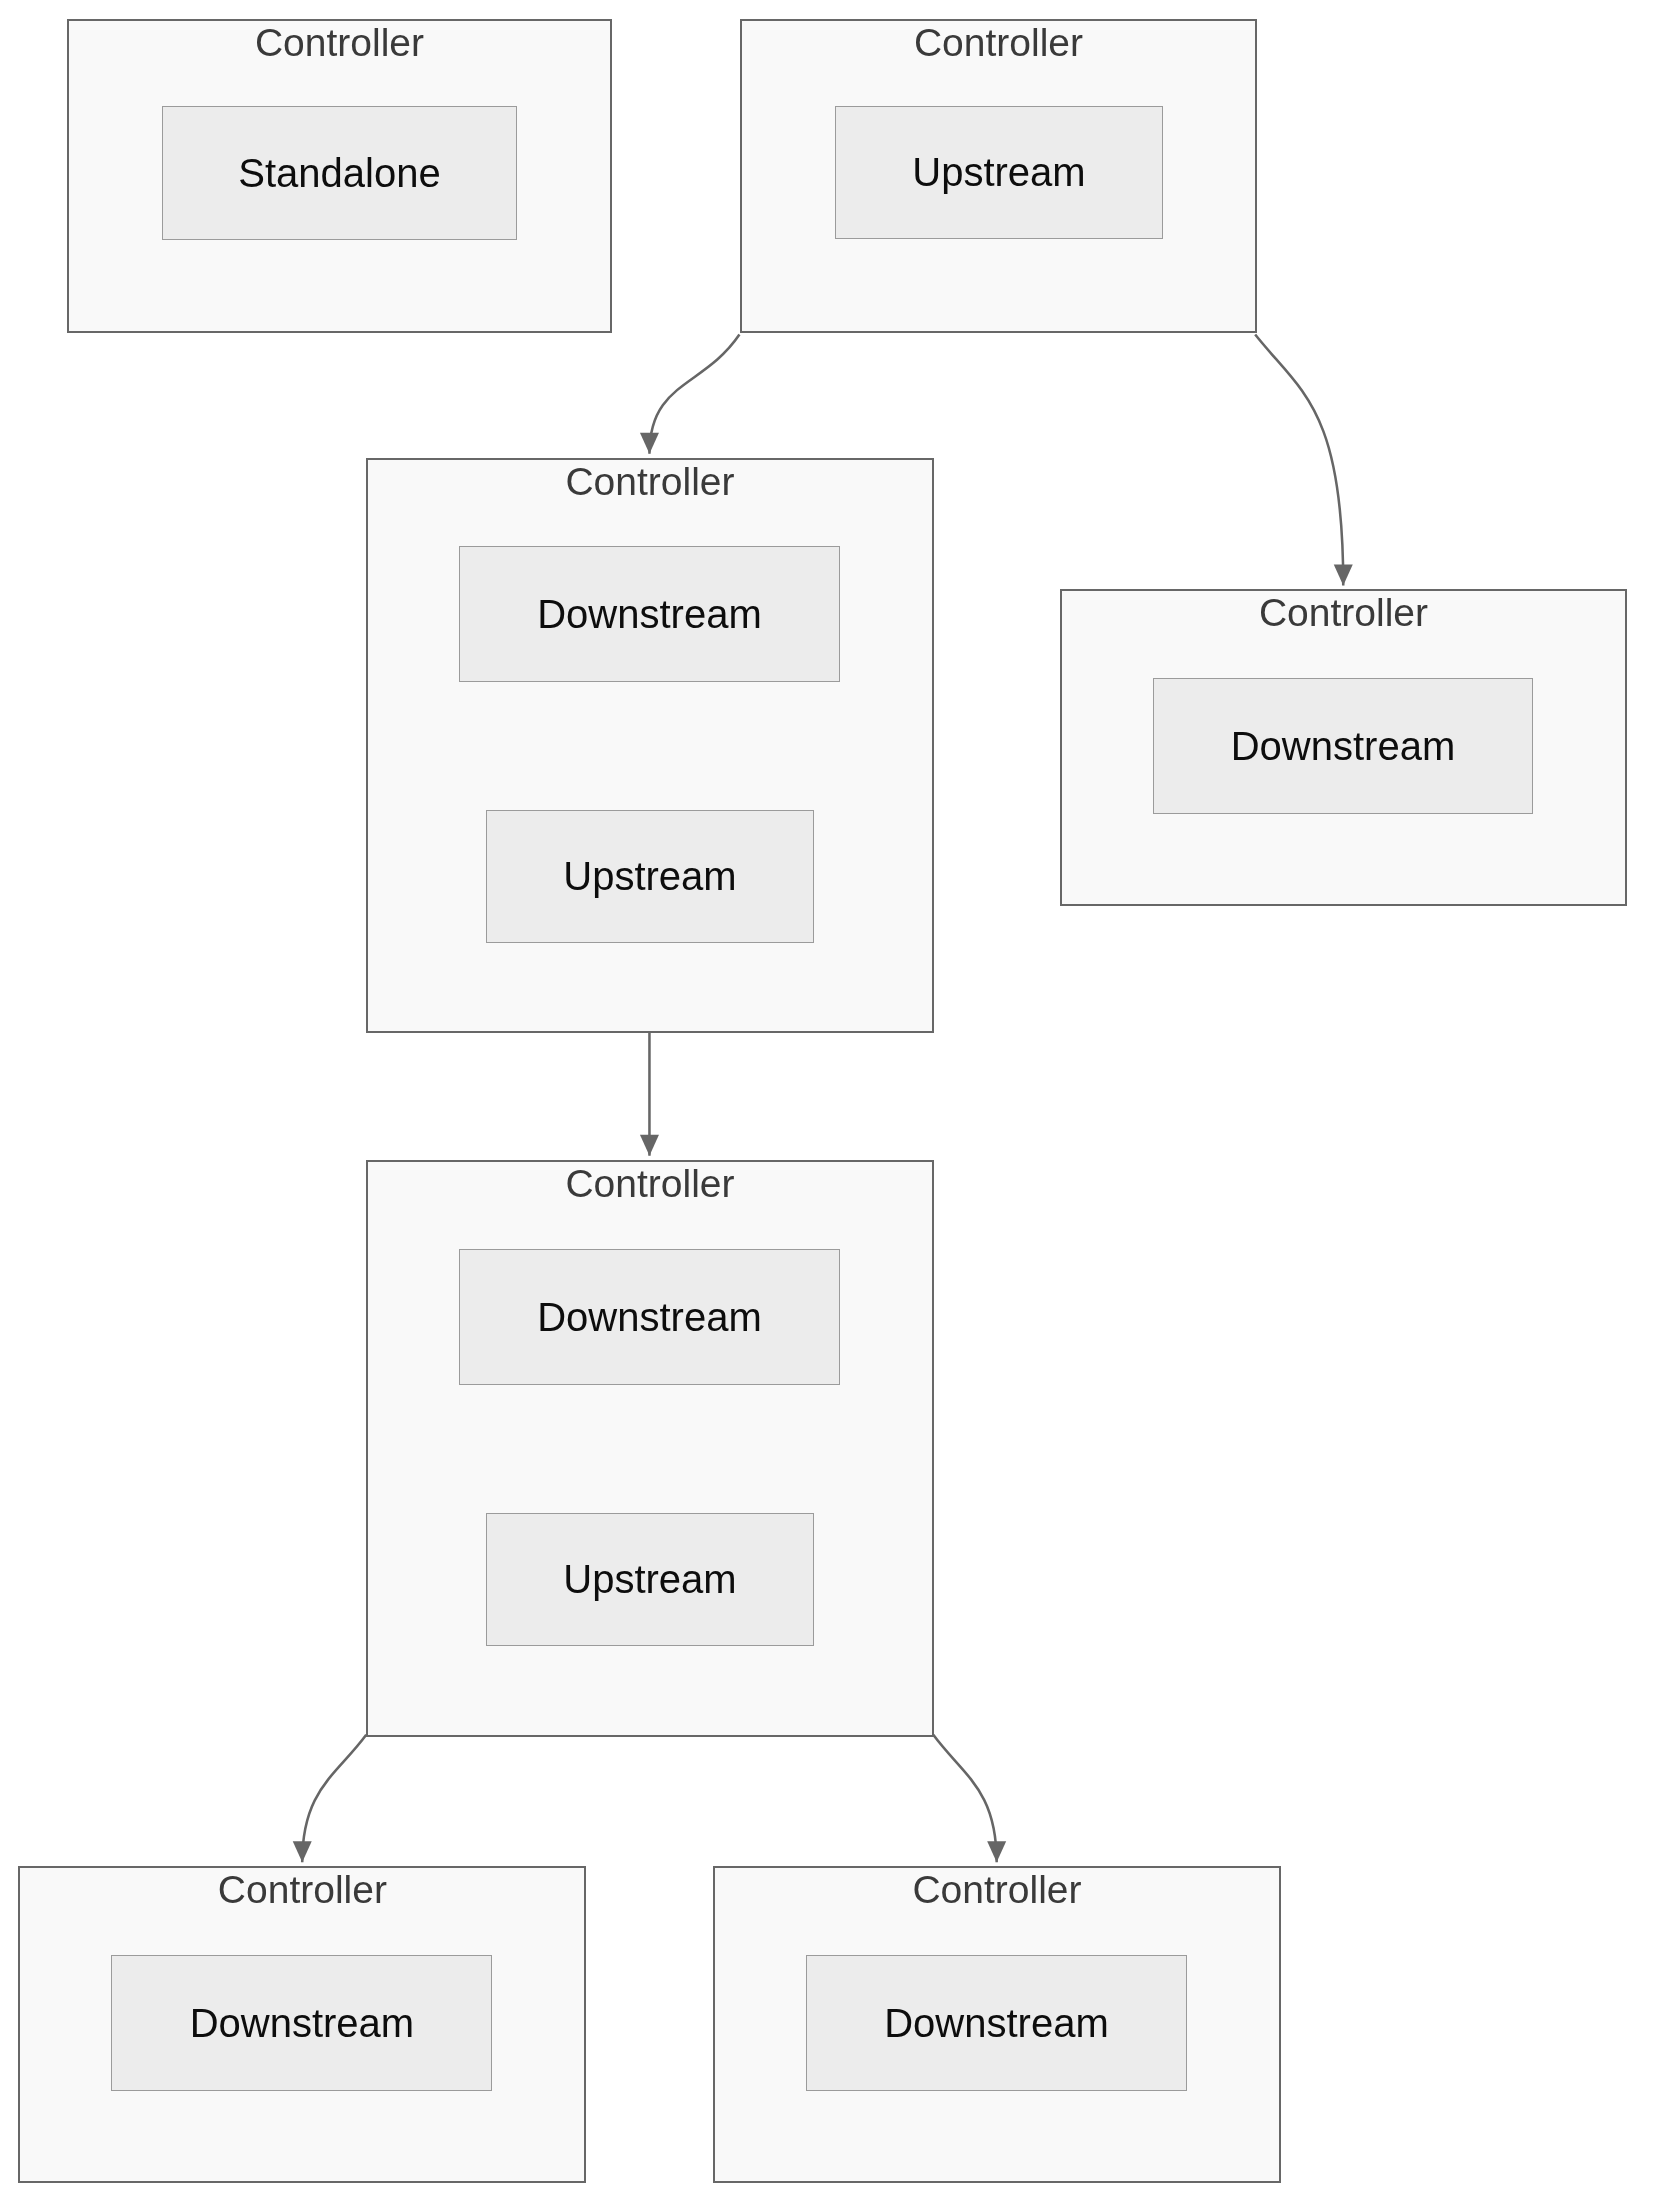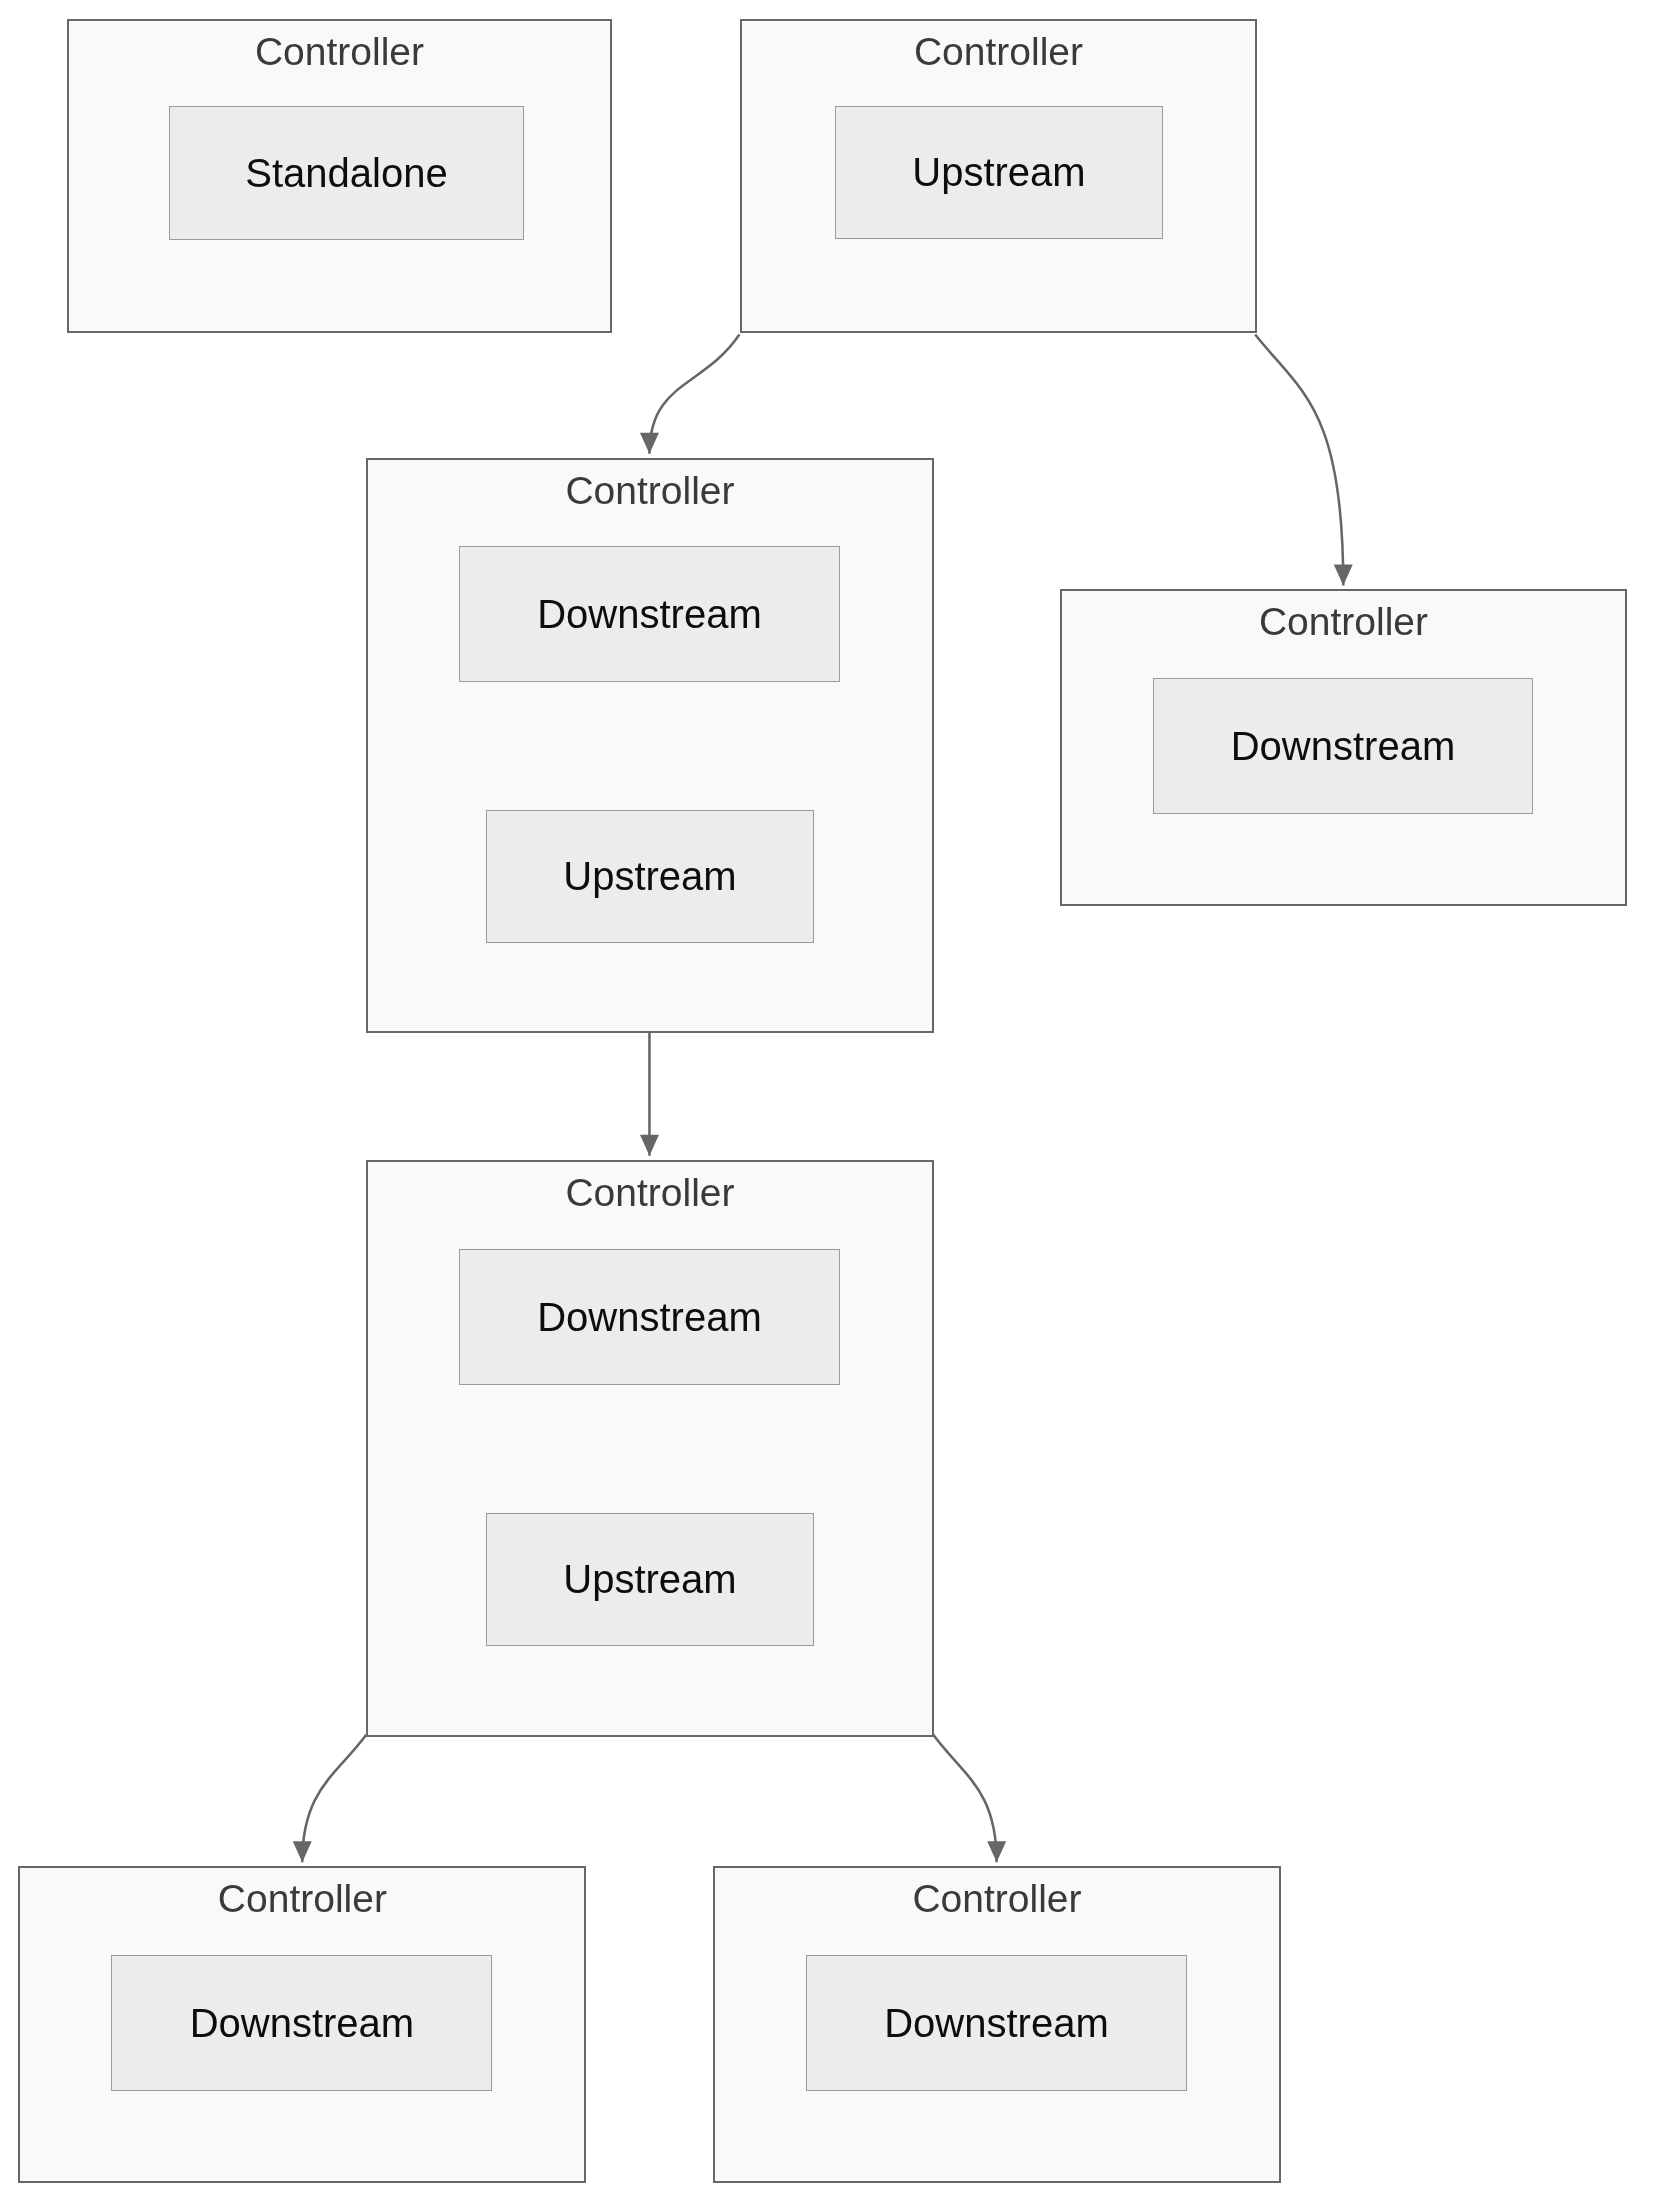--- a/index.html
+++ b/index.html
@@ -25,21 +25,20 @@
   }
   .node {
     position: absolute;
     box-sizing: border-box;
     background: var(--node-fill, #f9f9f9);
     border: 2.5px solid var(--node-border, #676767);
   }
   .node-title {
     width: 100%;
     text-align: center;
-    padding-top: 9px;
     font-size: 39px;
     line-height: 1.15;
     color: var(--title-text, #3a3a3a);
   }
   .inner-box {
     position: absolute;
     box-sizing: border-box;
     background: var(--inner-fill, #ececec);
     border: 1.9px solid var(--inner-border, #9b9b9b);
     display: flex;
@@ -71,21 +70,21 @@
         <path class="edge-path" d="M 1167 528 C 1110 612, 1025 602, 1025 716" marker-end="url(#arrowhead)"></path>
         <path class="edge-path" d="M 1981 528 C 2052 618, 2120 642, 2120 924" marker-end="url(#arrowhead)"></path>
         <path class="edge-path" d="M 1025 1628 L 1025 1824" marker-end="url(#arrowhead)"></path>
         <path class="edge-path" d="M 578 2738 C 531 2802, 477 2824, 477 2939" marker-end="url(#arrowhead)"></path>
         <path class="edge-path" d="M 1473 2738 C 1520 2802, 1573 2824, 1573 2939" marker-end="url(#arrowhead)"></path>
       </g>
   </svg>
 
 <div class="node" style="left: 67px; top: 19px; width: 545px; height: 314px;">
       <div class="node-title">Controller</div>
-      <div class="inner-box" style="left: 100px; top: 85px; width: 355px; height: 134px; text-align: right;">
+      <div class="inner-box" style="left: 93px; top: 85px; width: 355px; height: 134px; text-align: right;">
         <span class="inner-label">Standalone</span>
       </div>
     </div>
     <div class="node" style="left: 740px; top: 19px; width: 517px; height: 314px;">
       <div class="node-title">Controller</div>
       <div class="inner-box" style="left: 93px; top: 85px; width: 328px; height: 133px;">
         <span class="inner-label">Upstream</span>
       </div>
     </div>
     <div class="node" style="left: 366px; top: 458px; width: 568px; height: 575px;">

